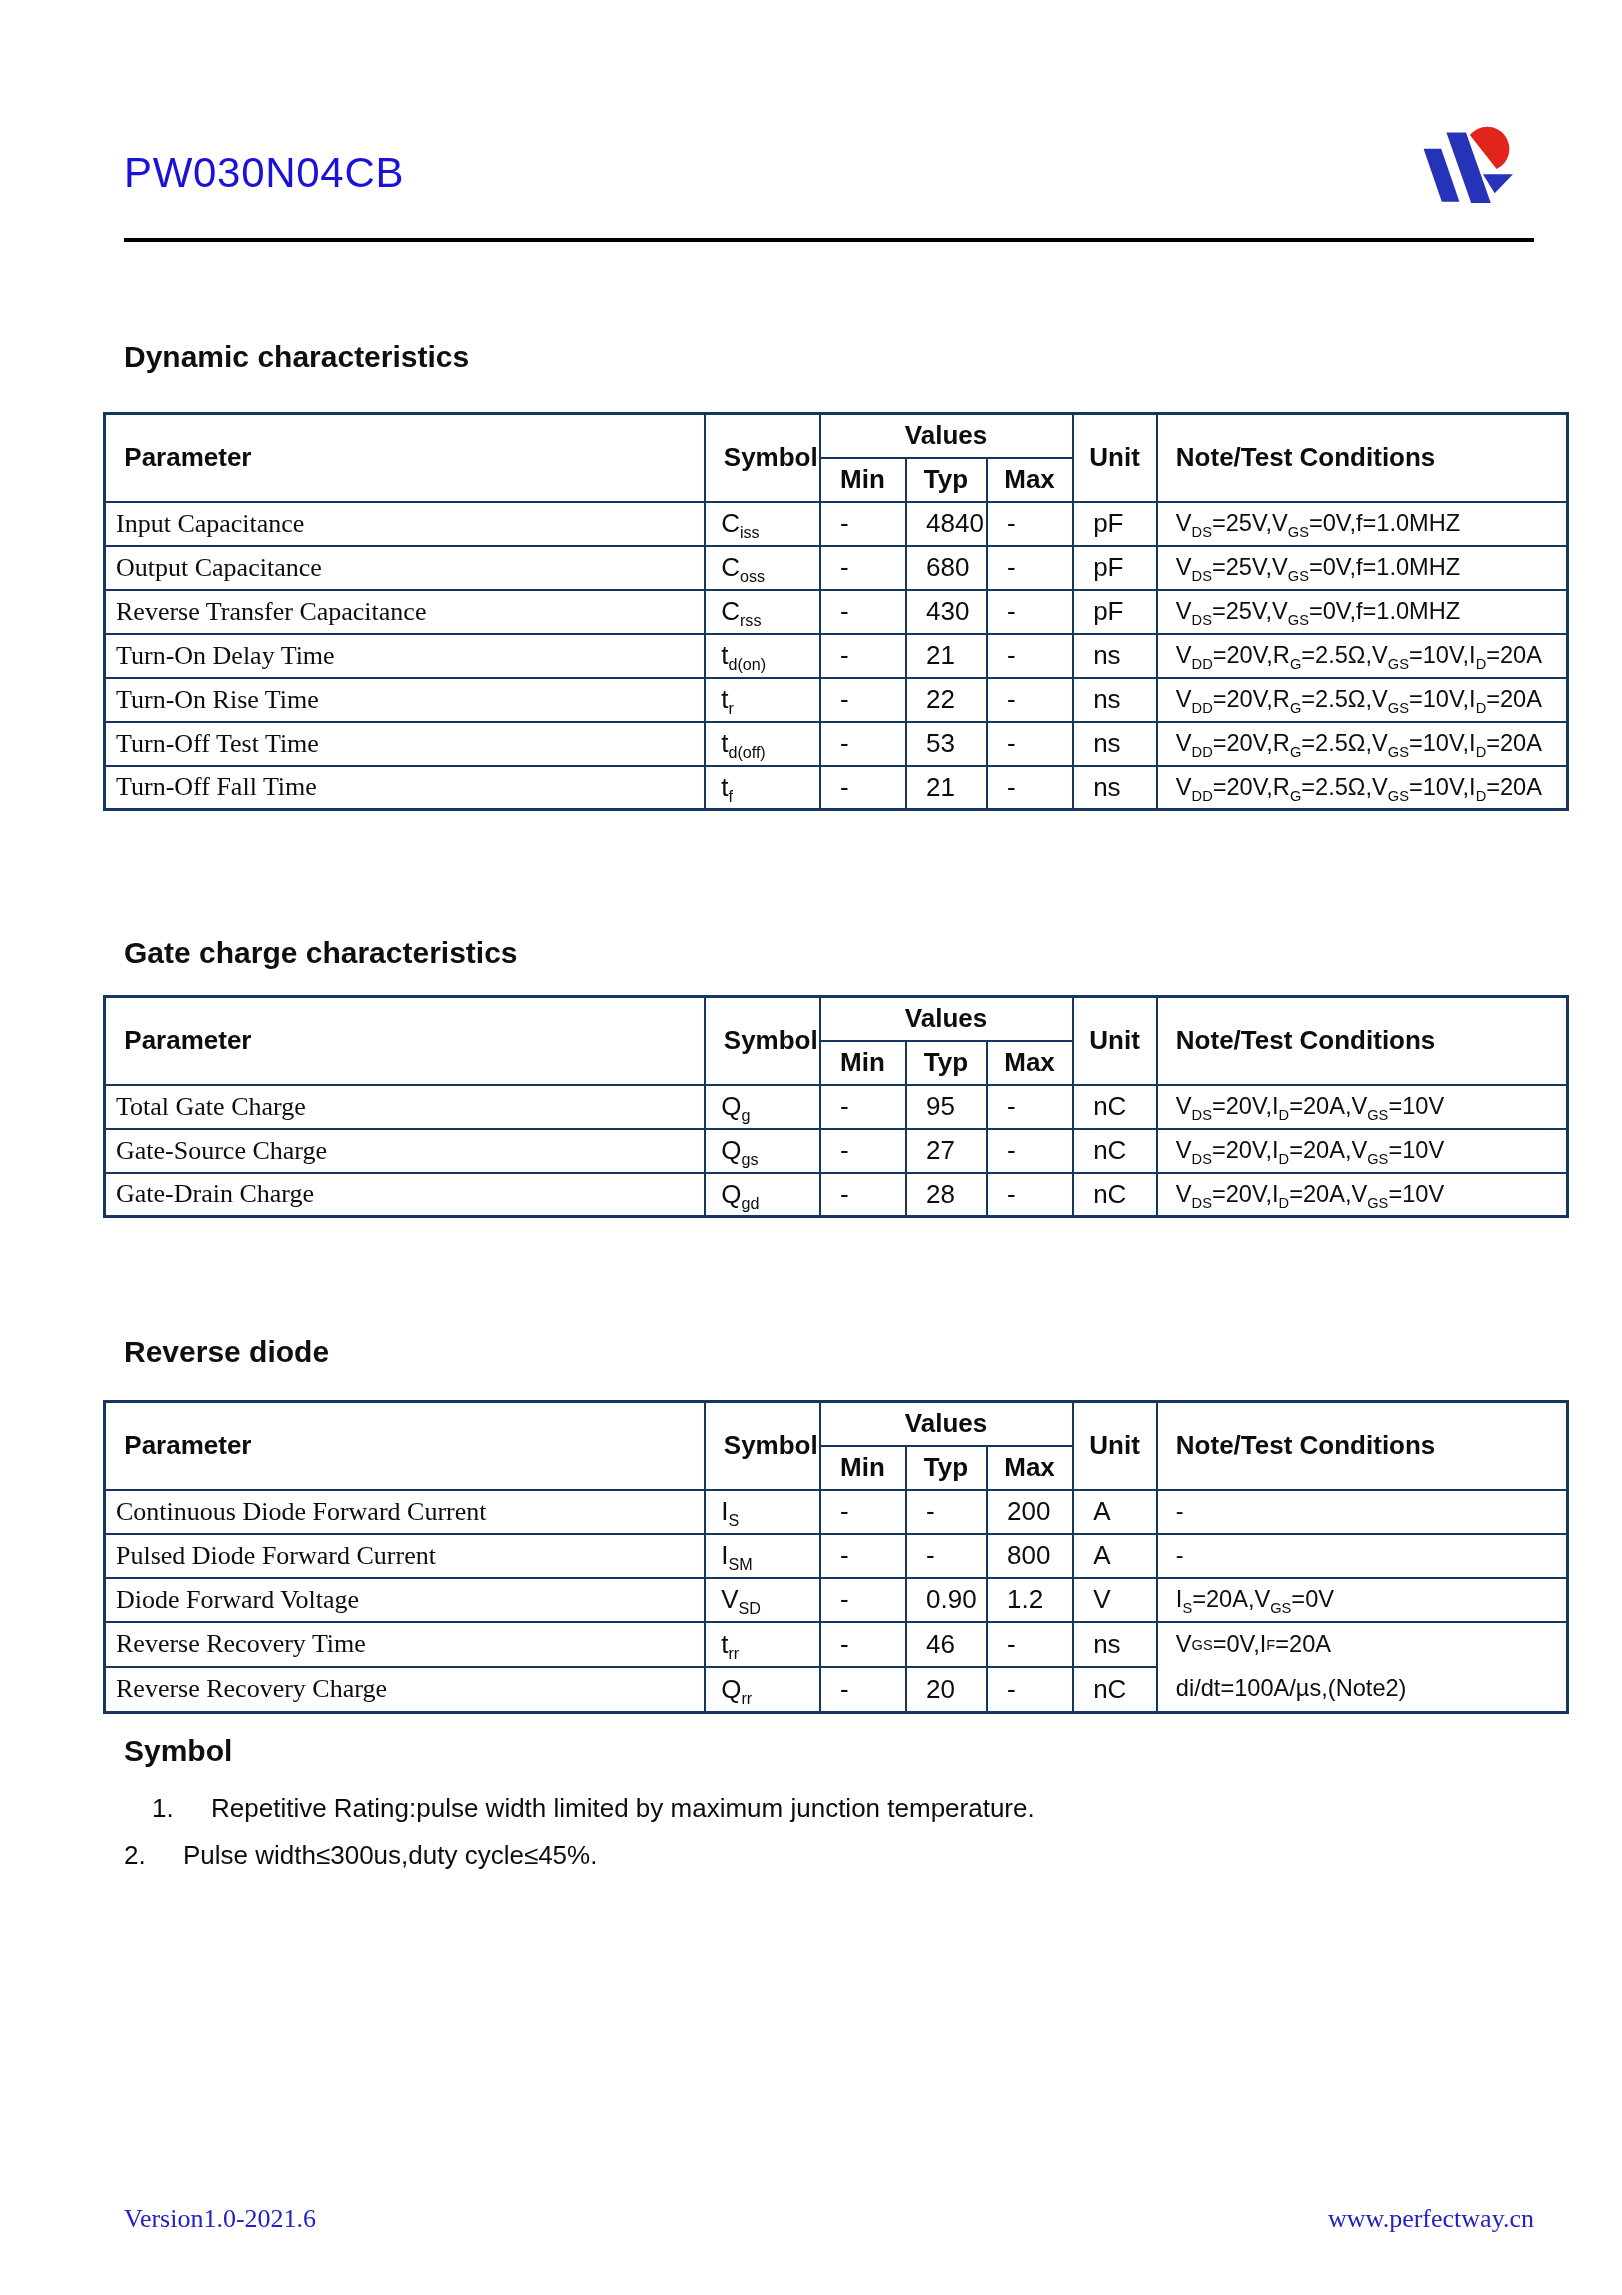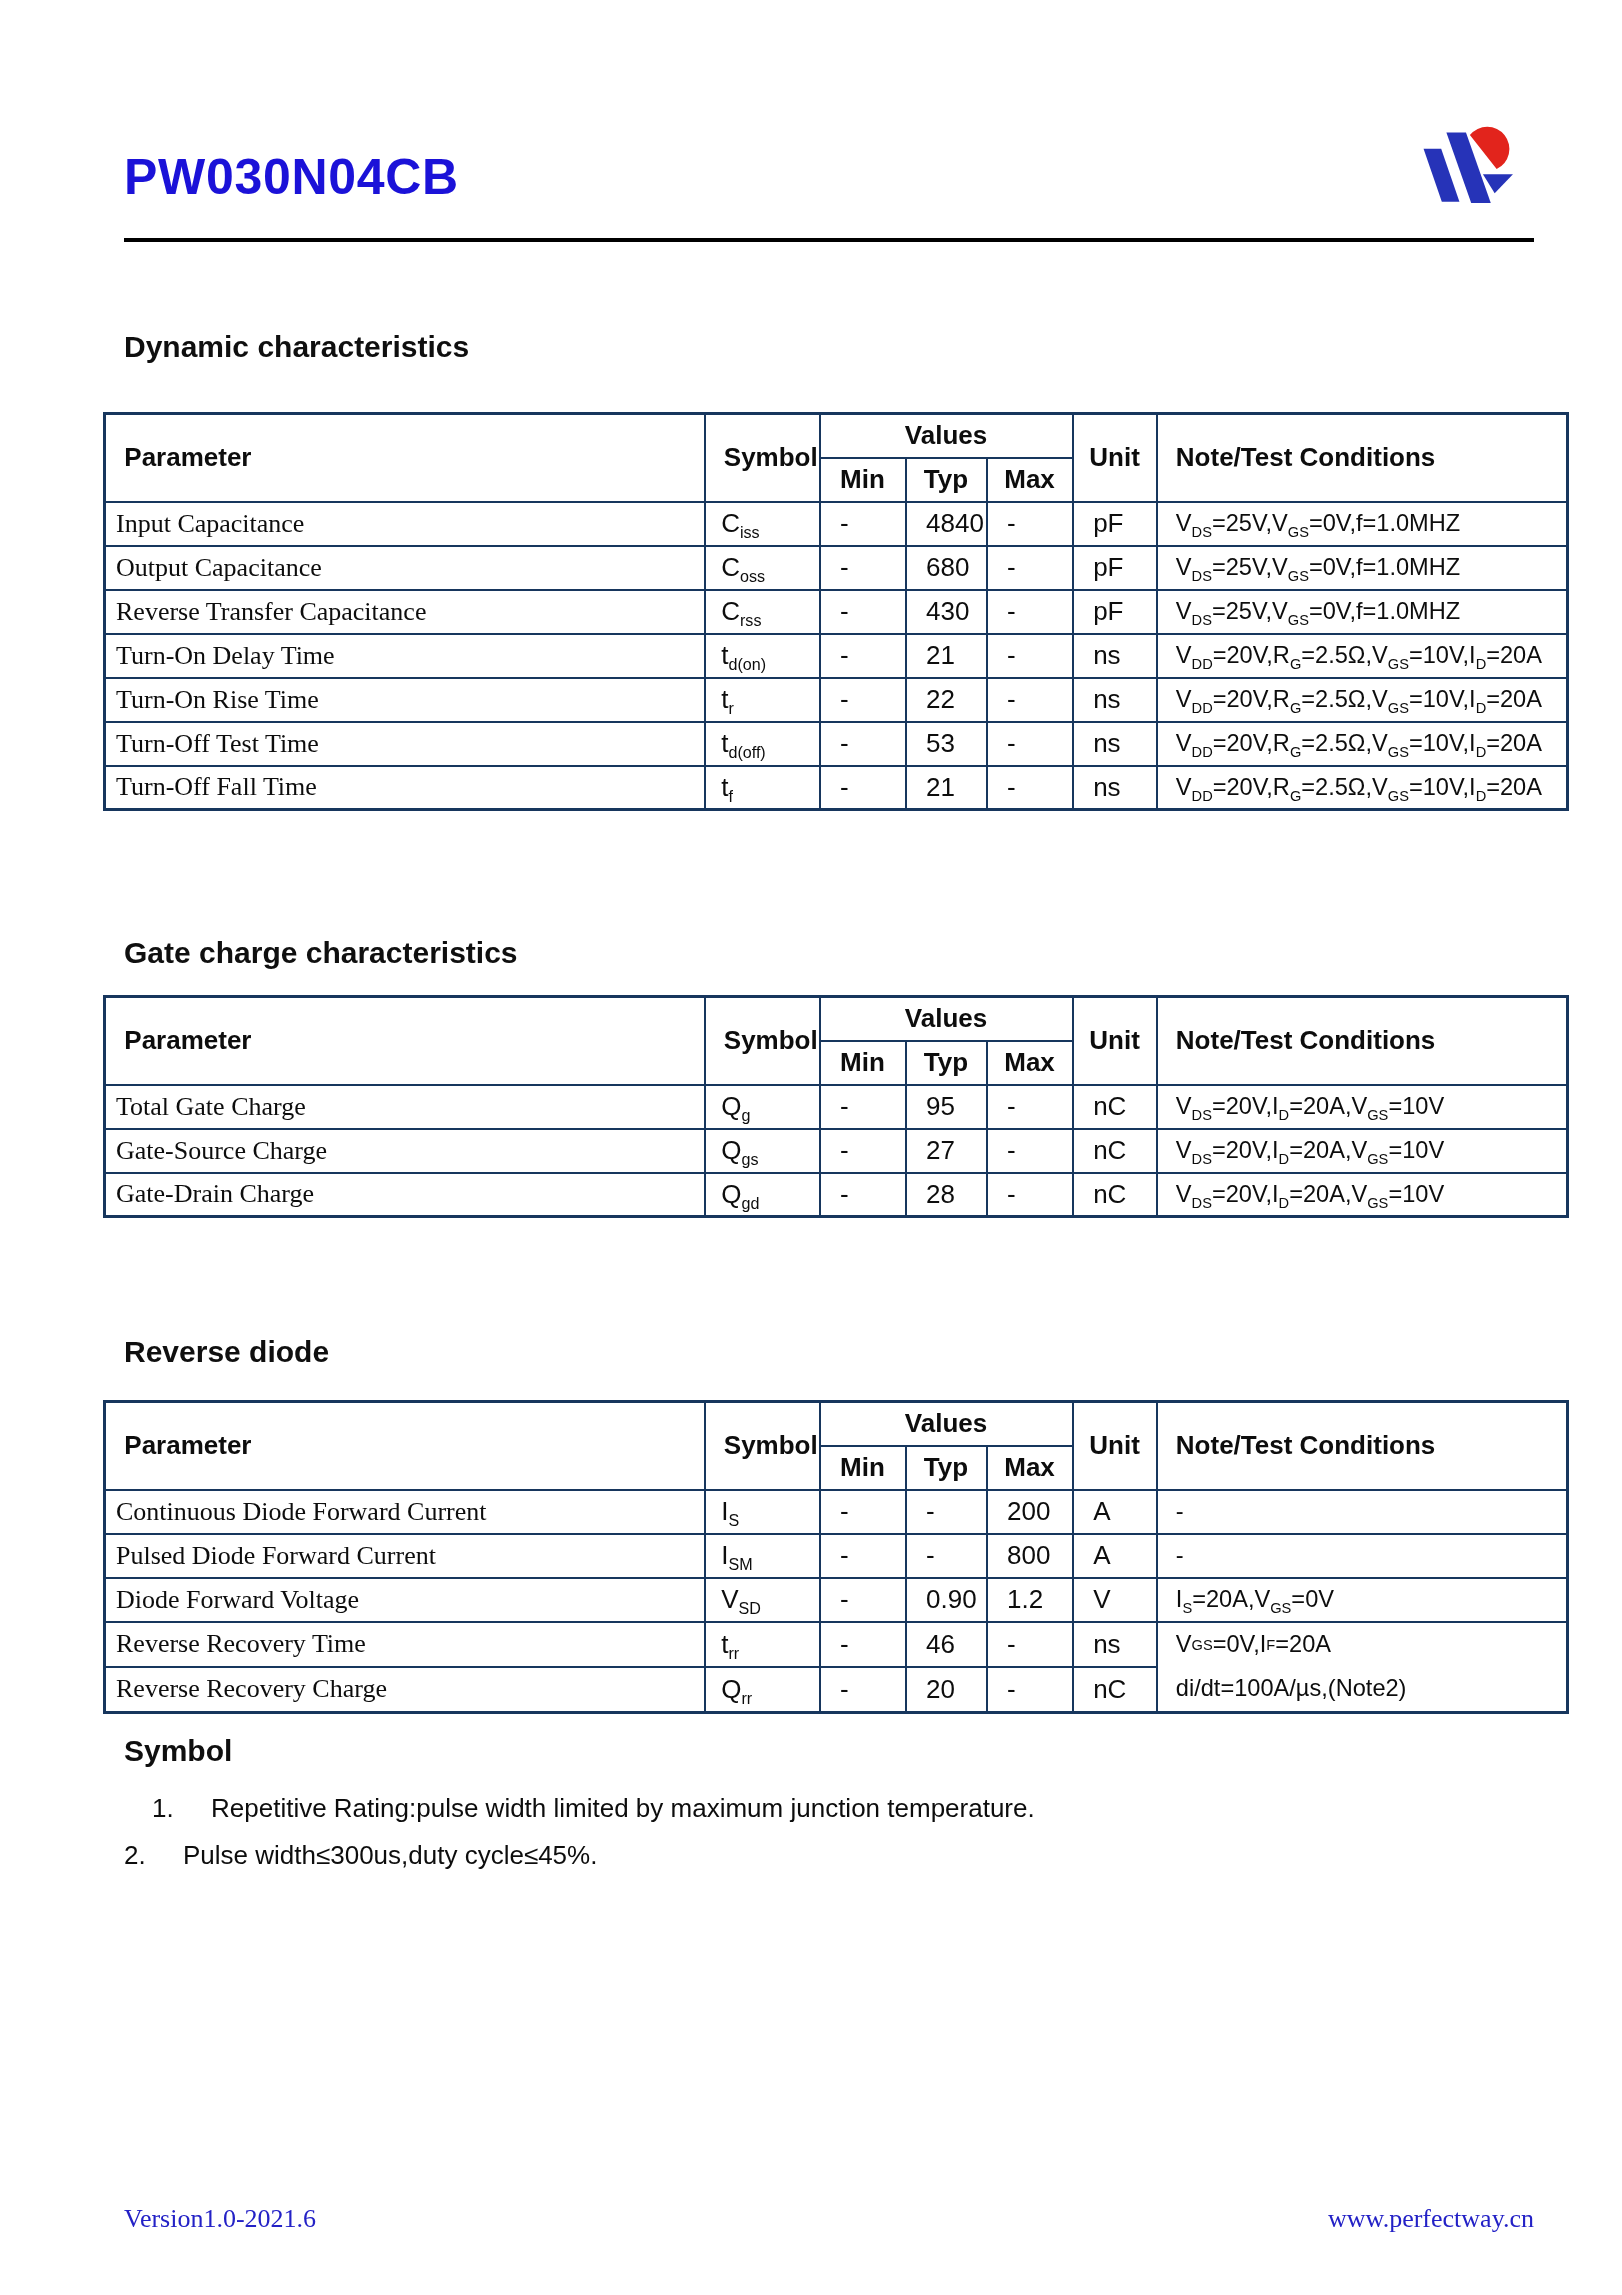--- a/index.html
+++ b/index.html
@@ -7,32 +7,32 @@
     position:relative;
     width:1623px;height:2295px;
     background:#ffffff;
     font-family:"Liberation Sans",sans-serif;
     color:#0d0d0d;
     overflow:hidden;
   }
   
   .part-title{
     position:absolute;left:124px;top:152px;
-    font-size:50px;font-weight:700;color:#1b12d8;
+    font-size:42px;font-weight:400;color:#1b12d8;
     letter-spacing:0.7px;line-height:1;
   }
   .logo{position:absolute;left:1394px;top:92px;width:157px;height:124px;}
   .head-rule{position:absolute;left:124px;top:238px;width:1410px;height:3.9px;background:#000;}
 
   
   .sec-title{
     position:absolute;left:124px;
     font-size:30px;font-weight:700;color:#0f0f0f;line-height:1.15;
   }
-  #sec1{top:330px;}
+  #sec1{top:340px;}
   #sec2{top:936px;}
   #sec3{top:1335px;}
   #notes-title{top:1734px;}
 
   
   table.spec{
     position:absolute;left:103px;width:1462px;
     border-collapse:collapse;table-layout:fixed;background:#fff;
   }
   #table1{top:412px;}

